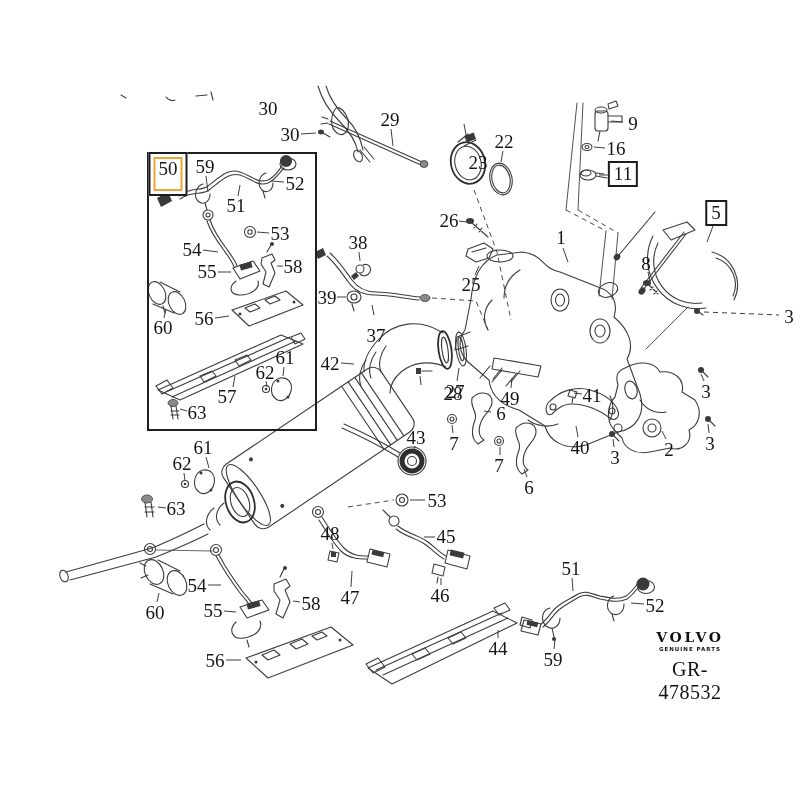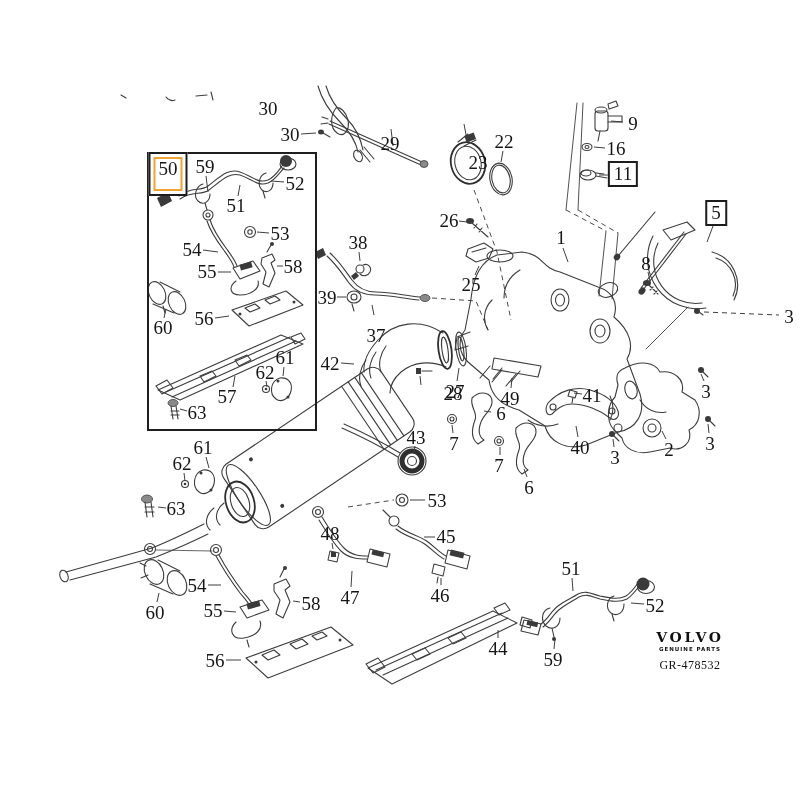--- a/index.html
+++ b/index.html
@@ -18,21 +18,21 @@
       color:#161616;white-space:nowrap;user-select:none;}
   .pl.bx{border:2px solid #1c1c1c;background:#fff;padding:1px 4px 2px 4px;}
   .pl.hl{border:2.2px solid #1c1c1c;background:#fff;padding:3px;}
   .hl-in{display:inline-block;border:2px solid var(--hl,#f0a431);padding:0 3px 11px 3px;}
   #frame-box{position:absolute;border:2.2px solid #1f1f1f;background:transparent;}
   #footer{position:absolute;left:645px;top:630px;width:90px;text-align:center;color:#111;}
   #brand{font-family:"DejaVu Serif",serif;font-weight:bold;font-size:13px;
          letter-spacing:2.5px;transform:scale(1.08,.92);}
   #brand-sub{font-family:"DejaVu Sans",sans-serif;font-weight:bold;font-size:5.5px;
              letter-spacing:1px;margin-top:1px;}
-  #doc-ref{font-family:"Liberation Serif",serif;font-size:12px;margin-top:6px;letter-spacing:.5px;}
+  #doc-ref{font-family:"Liberation Serif",serif;font-size:20px;margin-top:6px;letter-spacing:.5px;}
 </style>
 </head>
 <body>
 
 <div id="stage">
 
   <svg id="art" width="800" height="800" viewBox="0 0 800 800">
 
     <g>
       <path class="ln" d="M166,97 q4,5 9,3"></path>
@@ -469,21 +469,21 @@
       <div class="pl" style="left: 207px; top: 271px;">55</div>
       <div class="pl" style="left: 293px; top: 266px;">58</div>
       <div class="pl" style="left: 163px; top: 327px;">60</div>
       <div class="pl" style="left: 204px; top: 318px;">56</div>
       <div class="pl" style="left: 227px; top: 396px;">57</div>
       <div class="pl" style="left: 285px; top: 357px;">61</div>
       <div class="pl" style="left: 265px; top: 372px;">62</div>
       <div class="pl" style="left: 197px; top: 412px;">63</div>
       <div class="pl" style="left: 268px; top: 108px;">30</div>
       <div class="pl" style="left: 290px; top: 134px;">30</div>
-      <div class="pl" style="left: 390px; top: 119px; margin-top: 24px;">29</div>
+      <div class="pl" style="left: 390px; top: 119px;">29</div>
       <div class="pl" style="left: 478px; top: 114px; margin-top: 48px;">23</div>
       <div class="pl" style="left: 504px; top: 141px;">22</div>
       <div class="pl" style="left: 633px; top: 123px;">9</div>
       <div class="pl" style="left: 616px; top: 148px;">16</div>
       <div class="pl bx" style="left: 623px; top: 174px;">11</div>
       <div class="pl bx" style="left: 716px; top: 213px;">5</div>
       <div class="pl" style="left: 646px; top: 263px;">8</div>
       <div class="pl" style="left: 561px; top: 237px;">1</div>
       <div class="pl" style="left: 449px; top: 220px;">26</div>
       <div class="pl" style="left: 471px; top: 284px;">25</div>

